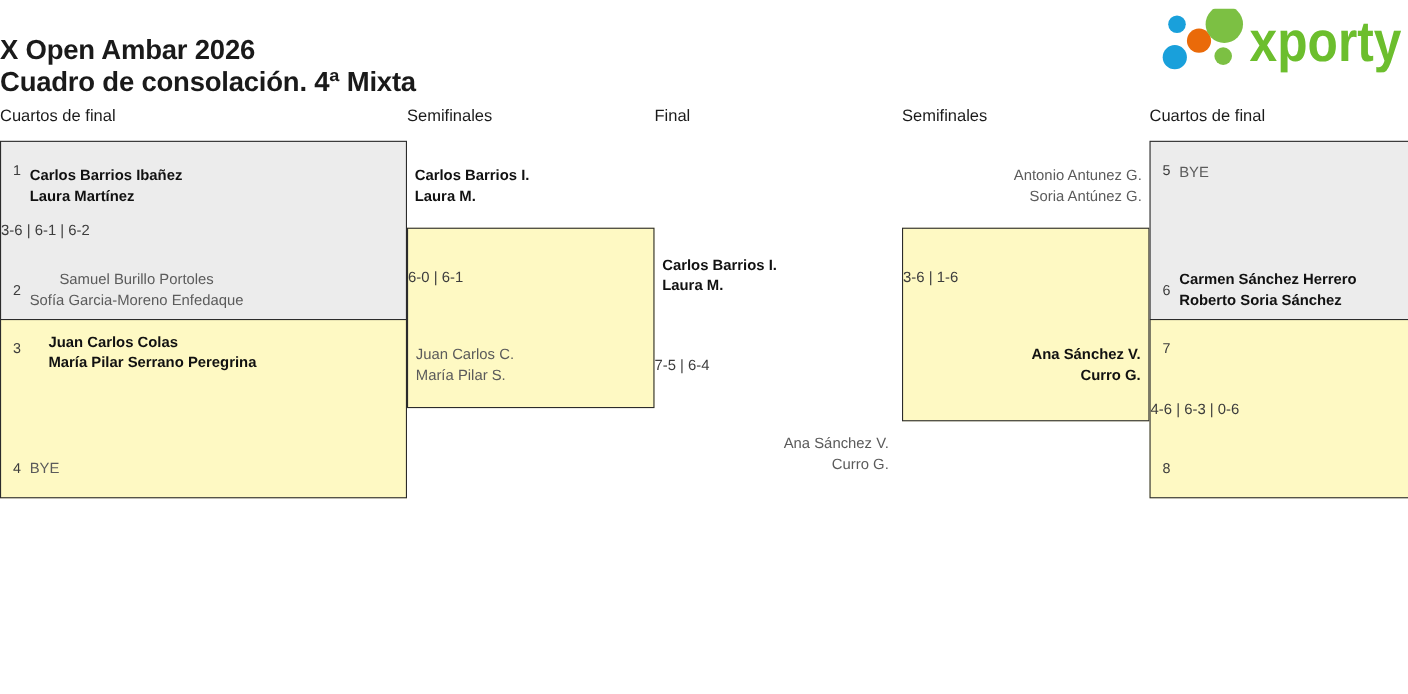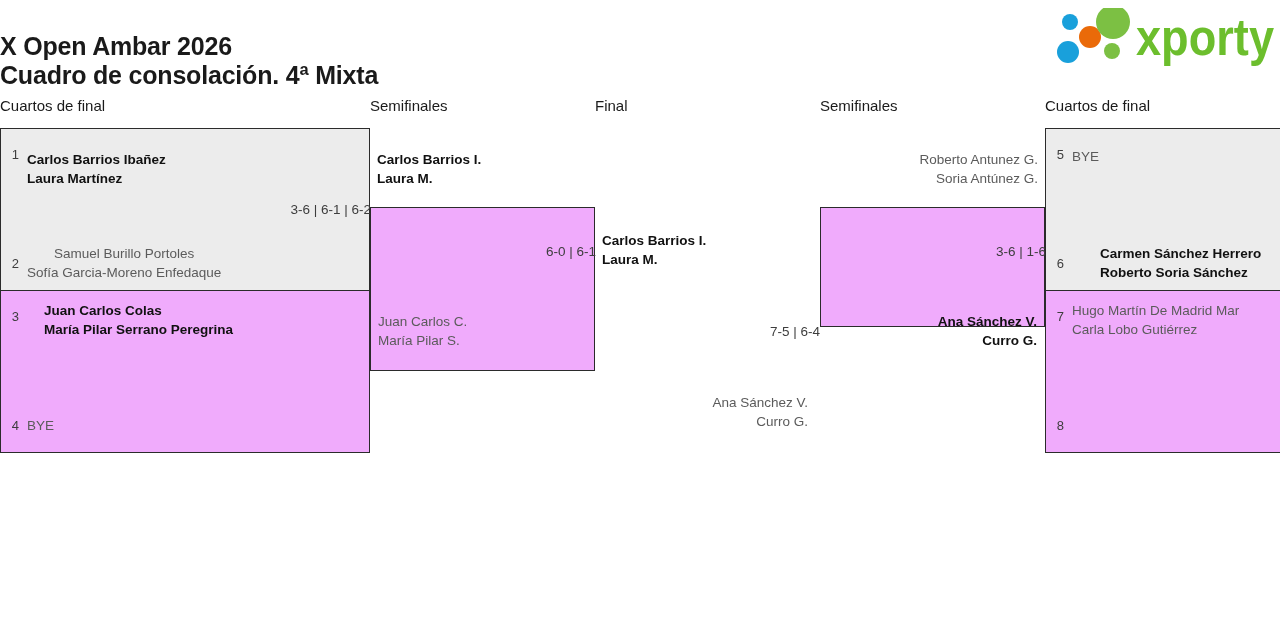--- a/index.html
+++ b/index.html
@@ -28,21 +28,21 @@
   .col-head {
     position: absolute; top: 96px;
     font-size: 15px; color: #1a1a1a; text-align: left;
     line-height: 20px; white-space: nowrap;
   }
 
   
   .mbox {
     position: absolute;
     border: 1px solid #2b2b2b;
-    background: #f0abfc;
+    background: #fef9c3;
   }
   .mbox.shaded { background: #ececec; }
 
   .seed {
     position: absolute;
     font-size: 13px; color: #3d3d3d;
     width: 18px; text-align: right;
     line-height: 15px;
   }
 
@@ -51,21 +51,21 @@
     font-size: 13.5px; line-height: 19px;
     color: #5b5b5b;
     white-space: nowrap;
   }
   .team.win { color: #111111; font-weight: bold; }
   .team.right { text-align: right; }
 
   .score {
     position: absolute;
     font-size: 13.5px; line-height: 19px; color: #3d3d3d;
-    white-space: nowrap; text-align: right;
+    white-space: nowrap; text-align: left;
   }
 </style>
 </head>
 <body>
 
 <div id="root">
 
   <div class="title-block">
     <div class="title-line">X Open Ambar 2026</div>
     <div class="title-line">Cuadro de consolación. 4ª Mixta</div>
@@ -139,49 +139,45 @@
   </div>
 
   <div class="score" style="left:595px; top:322px; width:225px;">7-5 | 6-4</div>
 
   <div class="team right" style="left:595px; top:393px; width:213px;">
     <div>Ana Sánchez V.</div>
     <div>Curro G.</div>
   </div>
 
   <div class="team right" style="left:820px; top:150px; width:218px;">
-    <div>Roberto Antunez G.</div>
+    <div>Antonio Antunez G.</div>
     <div>Soria Antúnez G.</div>
   </div>
 
-  <div class="mbox" style="left:820px; top:207px; width:225px; height:120px;">
+  <div class="mbox" style="left:820px; top:207px; width:225px; height:176px;">
     <div class="score" style="left:0px; top:34px; width:225px;">3-6 | 1-6</div>
     <div class="team right win" style="left:0px; top:104px; width:216px;">
       <div>Ana Sánchez V.</div>
       <div>Curro G.</div>
     </div>
   </div>
 
   <div class="mbox shaded" style="left:1045px; top:128px; width:370px; height:163px;">
     <div class="seed" style="left:0px;  top:18px;">5</div>
     <div class="team" style="left:26px; top:18px;">
       <div>BYE</div>
       <div></div>
     </div>
     <div class="score" style="left:0px; top:71px; width:370px;"></div>
     <div class="seed" style="left:0px;  top:127px;">6</div>
-    <div class="team win" style="left:26px; top:115px;margin-left:28px;">
+    <div class="team win" style="left:26px; top:115px;">
       <div>Carmen Sánchez Herrero</div>
       <div>Roberto Soria Sánchez</div>
     </div>
   </div>
 
   <div class="mbox" style="left:1045px; top:290px; width:370px; height:163px;">
     <div class="seed" style="left:0px;  top:18px;">7</div>
-    <div class="team" style="left:26px; top:10px;">
-      <div>Hugo Martín De Madrid Mar</div>
-      <div>Carla Lobo Gutiérrez</div>
-    </div>
     <div class="score" style="left:0px; top:71px; width:370px;">4-6 | 6-3 | 0-6</div>
     <div class="seed" style="left:0px;  top:127px;">8</div>
   </div>
 
 </div>
 
 </body></html>

